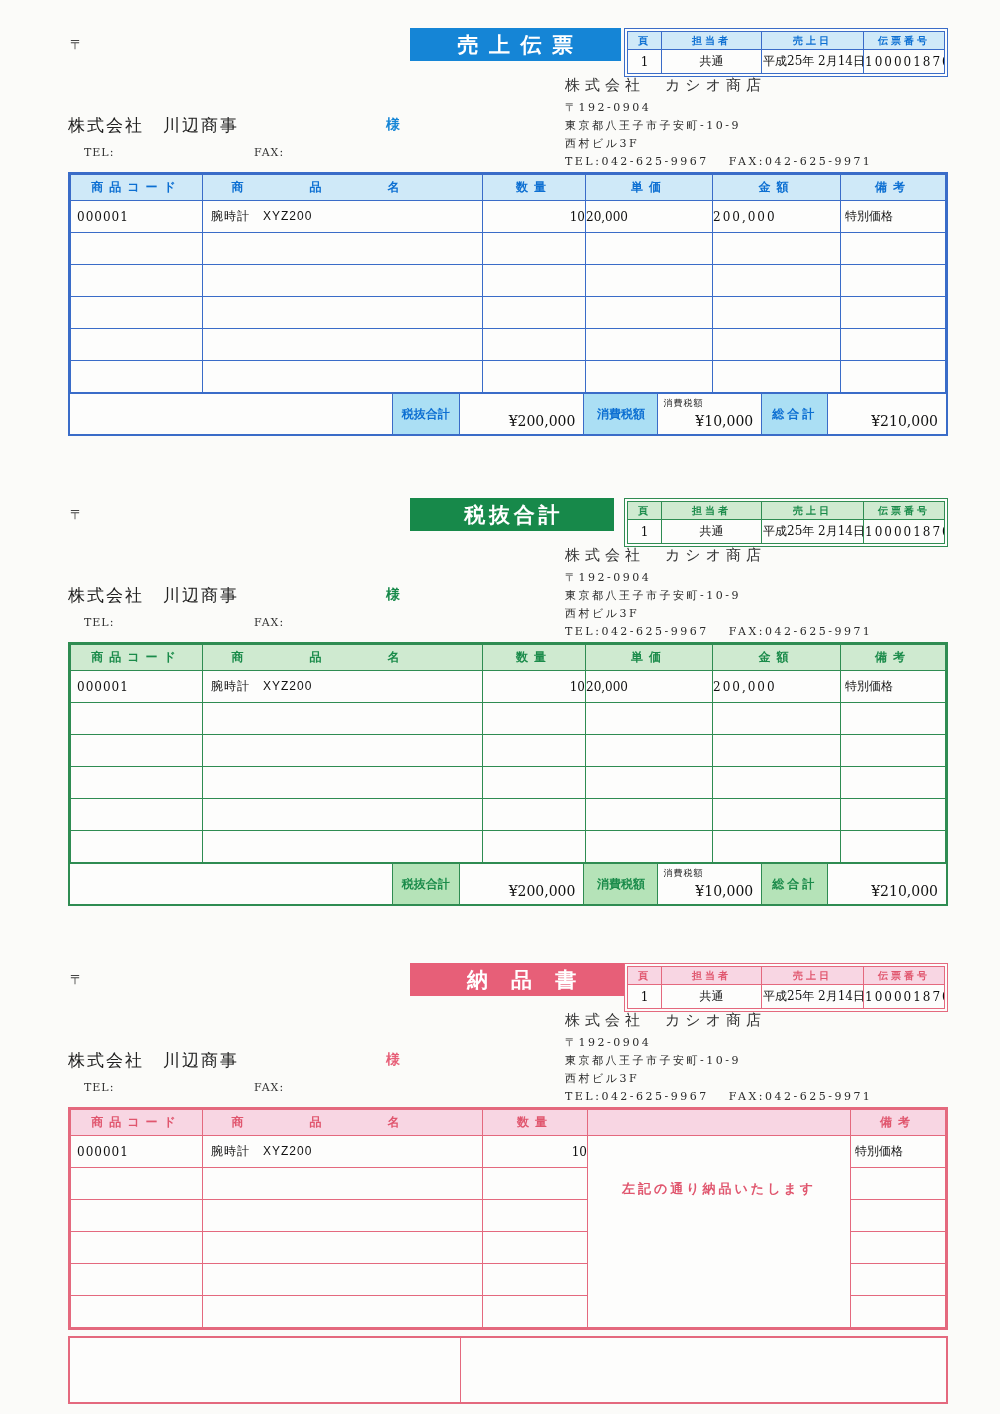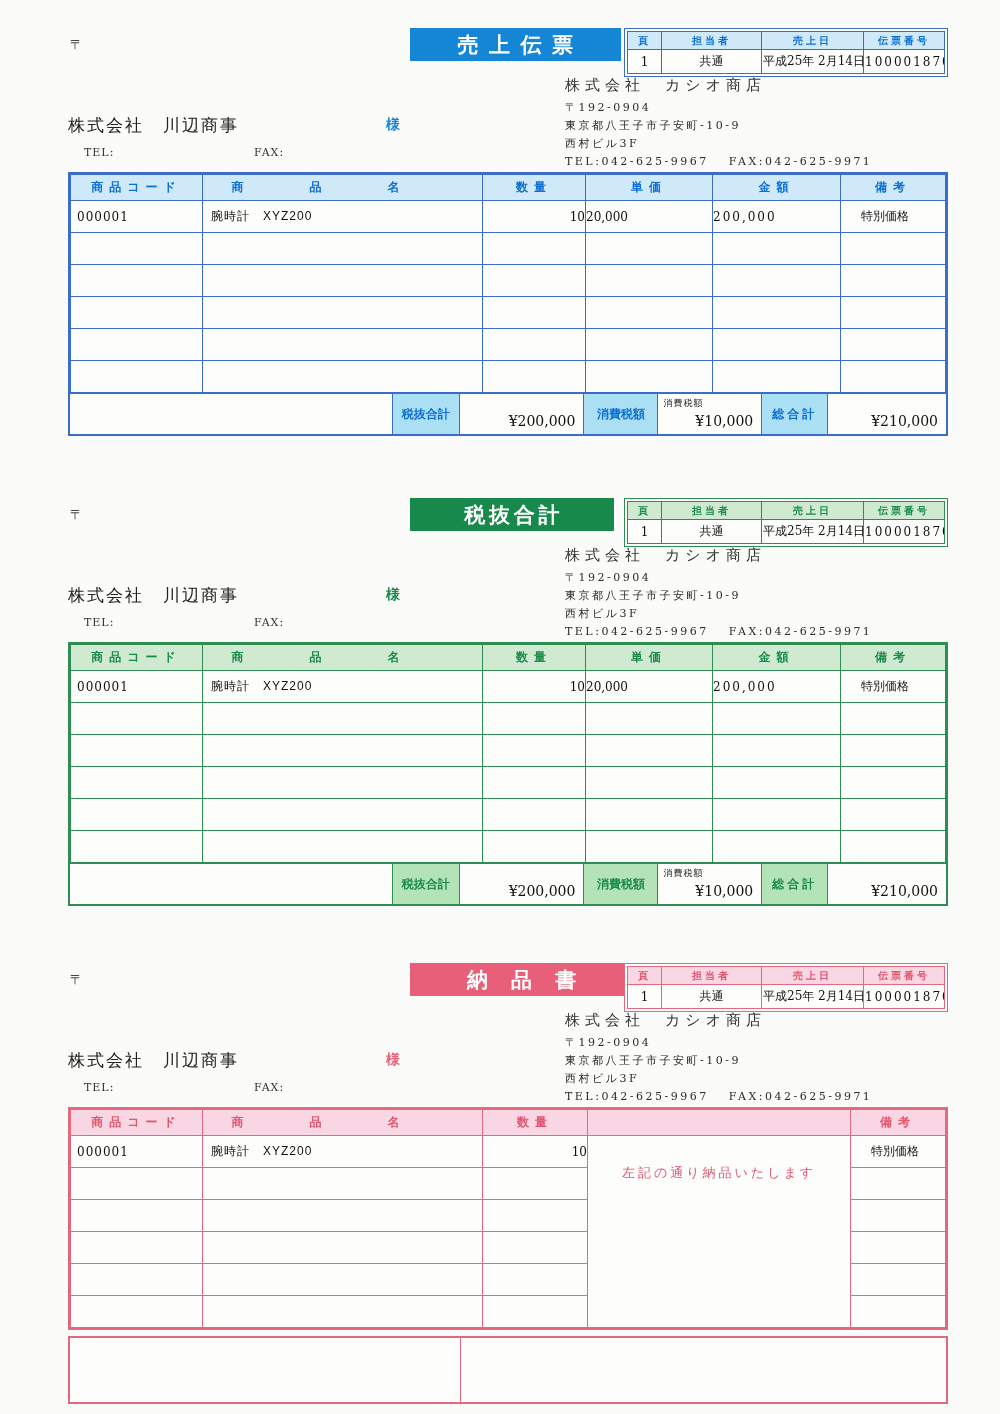--- a/index.html
+++ b/index.html
@@ -66,24 +66,24 @@
   }
   .items th.h-name{letter-spacing:5.5em;padding-left:1em;}
   .items th.h-blank{letter-spacing:0;}
   .items tbody tr{height:32px;}
   .items td{font-size:12px;color:#111;vertical-align:middle;}
   .items td.code{padding-left:6px;letter-spacing:1px;}
   .items td.name{padding-left:8px;letter-spacing:1px;}
   .items td.qty{text-align:right;}
   .items td.price,.items td.amt{padding-right:8px;}
   .items td.amt{letter-spacing:2px;margin-top:44px;}
-  .items td.note{padding-left:20px;font-size:12px;}
+  .items td.note{padding-left:4px;font-size:12px;}
   .items td.msg{
-    vertical-align:top;text-align:center;padding-top:28px;
-    color:var(--label);font-size:13px;letter-spacing:3px;white-space:normal;
+    vertical-align:top;text-align:center;padding-top:44px;
+    color:var(--label);font-size:13px;letter-spacing:3px;white-space:normal;font-weight:bold;
   }
 
   .totals{display:flex;border-top:1px solid var(--border);height:40px;background:#fdfdfc;}
   .totals>div{border-right:1px solid var(--border);box-sizing:border-box;}
   .totals>div:last-child{border-right:none;text-align:right;}
   .t-blank{width:327px;}
   .t-lbl{
     background:var(--label-bg);color:var(--label);font-size:12px;font-weight:bold;
     display:flex;align-items:center;justify-content:center;
   }

